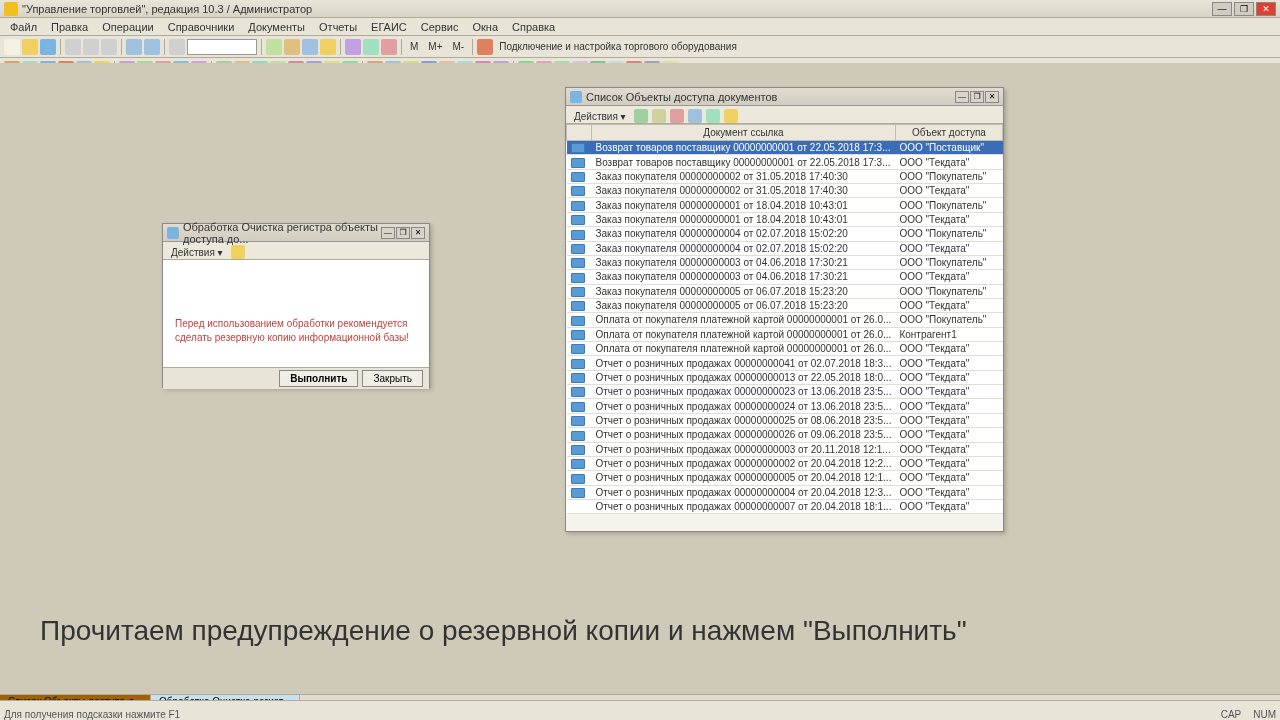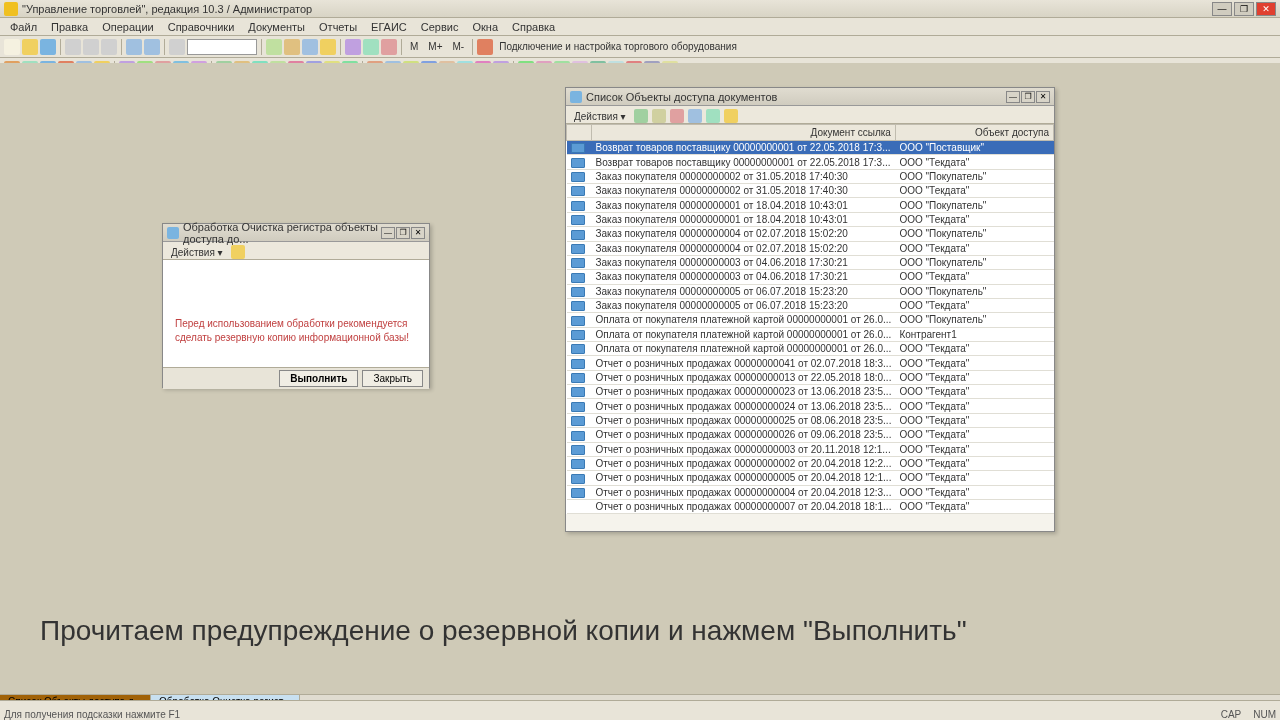--- a/index.html
+++ b/index.html
@@ -83,21 +83,21 @@
   border-bottom: 1px solid #b0ab98;
 }
 .actions-btn { font-size: 10px; color: #333; padding: 1px 4px; cursor: pointer; }
 .mini-icon { width: 14px; height: 14px; border-radius: 2px; cursor: pointer; }
 .table-container { overflow-y: scroll; height: calc(100% - 36px); }
 .data-table { width: 100%; border-collapse: collapse; background: #fff; }
 .data-table th {
   background: #ebe7db;
   border: 1px solid #c0bcaf;
   padding: 2px 4px;
-  text-align: right;
+  text-align: center;
   font-weight: normal;
   font-size: 10px;
   color: #333;
   position: sticky;
   top: 0;
 }
 .data-table td {
   border-bottom: 1px solid #e0ded5;
   padding: 1px 4px;
   font-size: 10px;
@@ -276,21 +276,21 @@
     <div class="tb-icon" style="background: rgb(224, 192, 224);"></div>
     <div class="tb-icon" style="background: rgb(128, 192, 160);"></div>
     <div class="tb-icon" style="background: rgb(192, 224, 224);"></div>
     <div class="tb-icon" style="background: rgb(224, 128, 128);"></div>
     <div class="tb-icon" style="background: rgb(160, 160, 192);"></div>
     <div class="tb-icon" style="background: rgb(224, 224, 160);"></div>
   </div>
 
 <div class="workspace">
 
-  <div class="mdi-window" style="left:565px; top:24px; width:490px; height:445px;">
+  <div class="mdi-window" style="left:565px; top:24px; width:439px; height:445px;">
     <div class="mdi-titlebar">
       <div class="tb-icon" style="width:12px;height:12px;background:#7ab4e0;margin-right:4px"></div>
       <div class="mdi-title">Список Объекты доступа документов</div>
       <div class="mdi-controls">
         <div class="mdi-btn">—</div>
         <div class="mdi-btn">❐</div>
         <div class="mdi-btn">✕</div>
       </div>
     </div>
     <div class="mdi-toolbar">

